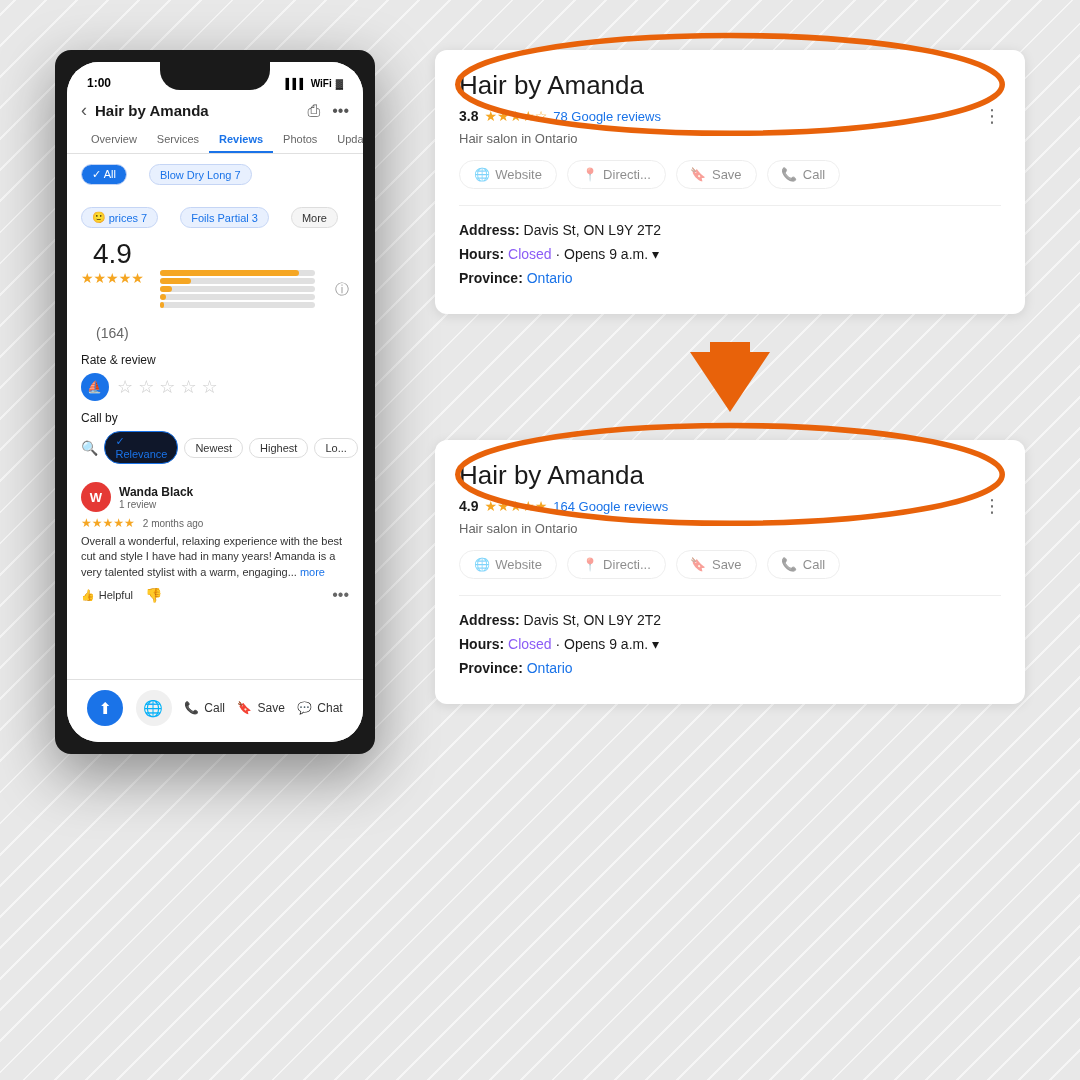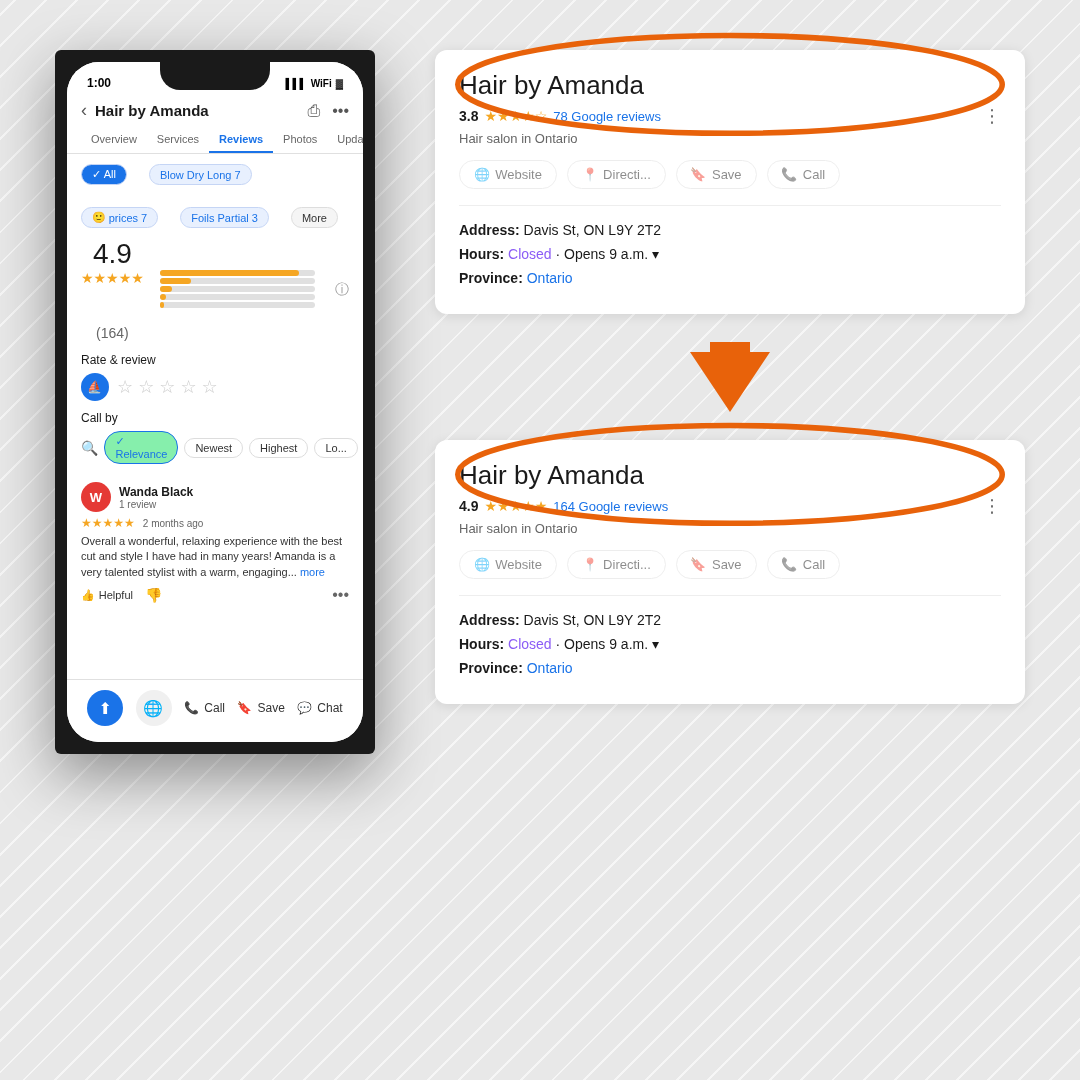--- a/index.html
+++ b/index.html
@@ -61,21 +61,21 @@
 
     
     .phone-container {
       flex-shrink: 0;
       width: 340px;
       position: relative;
     }
 
     .phone-outer {
       background: #1a1a1a;
-      border-radius: 6px;
+      border-radius: 16px;
       padding: 12px;
       box-shadow: 0 20px 60px rgba(0,0,0,0.4);
       width: 320px;
       position: relative;
     }
 
     .phone-notch {
       background: #1a1a1a;
       height: 28px;
       border-radius: 0 0 20px 20px;
@@ -212,21 +212,21 @@
     .sort-chips { display: flex; gap: 6px; align-items: center; }
     .sort-chip {
       border: 1px solid #ddd;
       border-radius: 16px;
       padding: 3px 10px;
       font-size: 11px;
       color: #333;
       background: #fff;
     }
     .sort-chip.active {
-      background: #86efac;
+      background: #0f172a;
       color: #1a73e8;
       border-color: #1a73e8;
     }
     .sort-search { color: #666; font-size: 14px; }
 
     
     .review-card { padding-top: 8px; }
     .reviewer-row { display: flex; align-items: center; gap: 8px; margin-bottom: 4px; }
     .reviewer-avatar {
       width: 30px; height: 30px;

